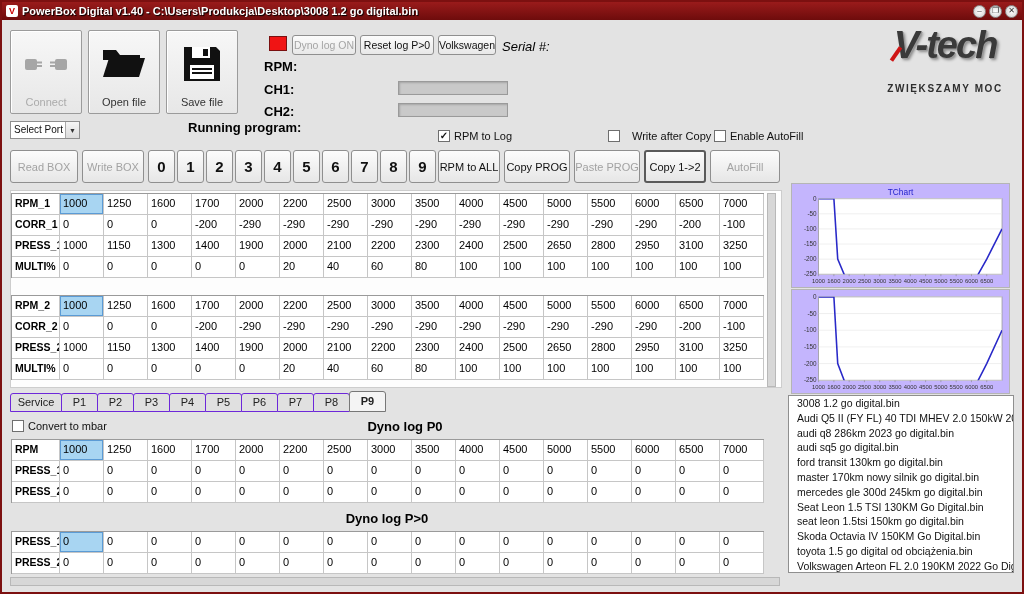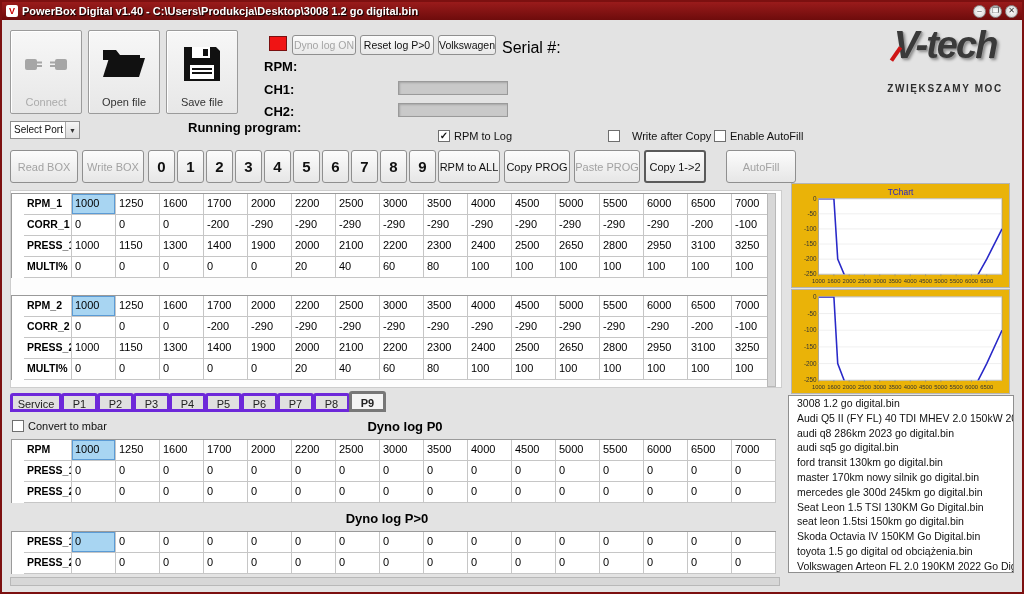--- a/index.html
+++ b/index.html
@@ -13,50 +13,50 @@
   .winbtn{width:13px;height:13px;border-radius:50%;background:radial-gradient(#ffffff,#cfcfcf);border:1px solid #8f8f8f;color:#333;font-size:8px;line-height:10px;text-align:center;}
   
   .bigbtn{position:absolute;width:72px;height:84px;background:linear-gradient(#f7f7f7,#e7e7e7);border:1px solid #9b9b9b;border-radius:2px;display:flex;flex-direction:column;align-items:center;justify-content:flex-end;padding-bottom:5px;font-size:11px;color:#333;box-shadow:inset 1px 1px 0 #fff;}
   .bigbtn .ic{flex:1;display:flex;align-items:center;justify-content:center;}
   .bigbtn.disabled{color:#ababab;}
   
   .sbtn{position:absolute;height:20px;background:linear-gradient(#fcfcfc,#e8e8e8);border:1px solid #8f8f8f;border-radius:3px;font-size:10.5px;color:#111;display:flex;align-items:center;justify-content:center;}
   .sbtn.disabled{color:#a5a5a5;}
   .indicator{position:absolute;left:267px;top:34px;width:18px;height:15px;background:#f01414;border:1px solid #7a1010;}
   .flabel{position:absolute;font-size:13px;font-weight:700;color:#000;}
-  .slabel{position:absolute;font-size:16px;color:#000;}
+  .slabel{position:absolute;font-size:13px;color:#000;font-style:italic;}
   .pbar{position:absolute;width:110px;height:14px;background:#c9c9c9;border:1px solid #9a9a9a;box-shadow:inset 1px 1px 2px rgba(0,0,0,.18);}
   
   .select{position:absolute;left:8px;top:119px;width:70px;height:18px;background:#fff;border:1px solid #8f8f8f;display:flex;align-items:stretch;font-size:10px;color:#111;}
   .select .txt{flex:1;padding:2px 0 0 3px;}
   .select .arrow{width:14px;background:linear-gradient(#f5f5f5,#dcdcdc);border-left:1px solid #aaa;font-size:7px;display:flex;align-items:center;justify-content:center;color:#333;}
   
   .cb{position:absolute;display:flex;align-items:center;gap:4px;font-size:11px;color:#111;}
   .cbbox{width:12px;height:12px;background:#fff;border:1px solid #6f6f6f;font-size:10px;line-height:10px;text-align:center;font-weight:700;color:#111;}
   
   .abtn{position:absolute;top:148px;height:33px;background:linear-gradient(#fcfcfc,#e6e6e6);border:1px solid #8f8f8f;border-radius:3px;font-size:11px;color:#111;display:flex;align-items:center;justify-content:center;}
   .abtn.digit{font-size:15px;font-weight:700;}
   .abtn.disabled{color:#a3a3a3;}
   .abtn.defbtn{border:2px solid #5a5a5a;}
   
   .panel{position:absolute;background:#fdfdfd;border:1px solid #cdcdcd;}
   .tbl{position:absolute;border-top:1px solid #9a9a9a;border-left:1px solid #9a9a9a;background:#fff;}
-  .trow{display:flex;height:21px;padding-left:12px;}
+  .trow{display:flex;height:21px;}
   .tlabel,.tcell{border-right:1px solid #c6c6c6;border-bottom:1px solid #c6c6c6;font-size:11px;line-height:19px;padding-left:3px;background:#fff;color:#000;overflow:hidden;white-space:nowrap;}
   .tlabel{width:48px;font-weight:700;font-size:10.5px;}
   .tcell{width:44px;}
   .tcell.hl{background:#a8d5f2;box-shadow:inset 0 0 0 1px #5b9bd5;}
   .secheader{position:absolute;width:752px;text-align:center;font-size:13px;font-weight:700;color:#000;}
   
   .tabs{position:absolute;left:8px;top:389px;height:21px;display:flex;align-items:flex-end;}
-  .tab{height:19px;line-height:17px;text-align:center;font-size:11px;background:#e0e0e0;border:3px solid #6d28d9;margin-right:-1px;border-radius:3px 3px 0 0;color:#222;}
+  .tab{height:19px;line-height:17px;text-align:center;font-size:11px;background:#e0e0e0;border:1px solid #6d28d9;margin-right:-1px;border-radius:3px 3px 0 0;color:#222;}
   .tab.active{height:21px;line-height:19px;background:#f4f4f4;border-color:#777;font-weight:700;}
   .scrollstrip{position:absolute;background:#d7d7d7;border:1px solid #b8b8b8;}
   
-  .chart{position:absolute;width:219px;height:105px;background:#eab308;border:1px solid #b5b5b5;}
+  .chart{position:absolute;width:219px;height:105px;background:#c4b5fd;border:1px solid #b5b5b5;}
   svg text{font-family:"Liberation Sans",sans-serif;}
   
   .filelist{position:absolute;left:786px;top:393px;width:226px;height:178px;background:#fff;border:1px solid #8f8f8f;overflow:hidden;}
   .fitem{font-size:10.5px;line-height:14.8px;padding-left:8px;white-space:nowrap;overflow:hidden;color:#111;}
   
   .logo{position:absolute;left:870px;top:22px;width:146px;text-align:center;}
   .brand{font-size:38px;font-weight:800;font-style:italic;color:#3a3a3a;letter-spacing:-2px;text-shadow:1px 1px 0 #9a9a9a,2px 2px 3px rgba(0,0,0,.4);}
   .tagline{font-size:10px;font-weight:700;letter-spacing:1.6px;color:#2e2e2e;margin-top:16px;}
   .logo-accent{position:absolute;left:16px;top:28px;width:16px;height:4px;background:#cf1515;transform:rotate(-55deg);}
 </style>
@@ -161,21 +161,21 @@
       <div class="abtn digit" style="left: 291px; width: 27px;">5</div>
       <div class="abtn digit" style="left: 320px; width: 27px;">6</div>
       <div class="abtn digit" style="left: 349px; width: 27px;">7</div>
       <div class="abtn digit" style="left: 378px; width: 27px;">8</div>
       <div class="abtn digit" style="left: 407px; width: 27px;">9</div>
     </div>
   <div class="abtn" style="left:436px;width:62px;">RPM to ALL</div>
   <div class="abtn" style="left:502px;width:66px;text-align:center;">Copy PROG</div>
   <div class="abtn disabled" style="left:572px;width:66px;">Paste PROG</div>
   <div class="abtn defbtn" style="left:642px;width:62px;">Copy 1-&gt;2</div>
-  <div class="abtn disabled" style="left:708px;width:70px;margin-left:16px;">AutoFill</div>
+  <div class="abtn disabled" style="left:708px;width:70px;">AutoFill</div>
 
   <div class="panel" style="left:8px;top:188px;width:772px;height:198px;"></div>
   <div class="tbl" style="left:9px;top:191px;">
       <div class="trow">
         <div class="tlabel">RPM_1</div>
         <div class="tcell hl">1000</div>
         <div class="tcell">1250</div>
         <div class="tcell">1600</div>
         <div class="tcell">1700</div>
         <div class="tcell">2000</div>

